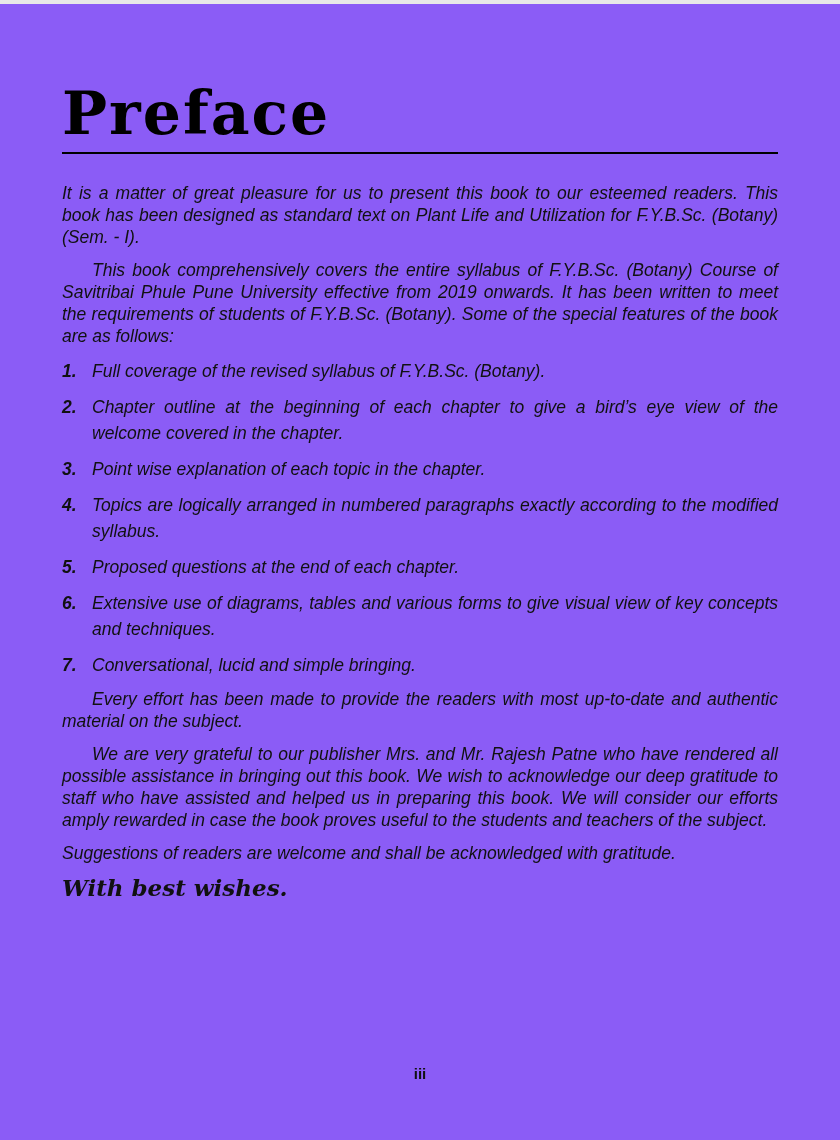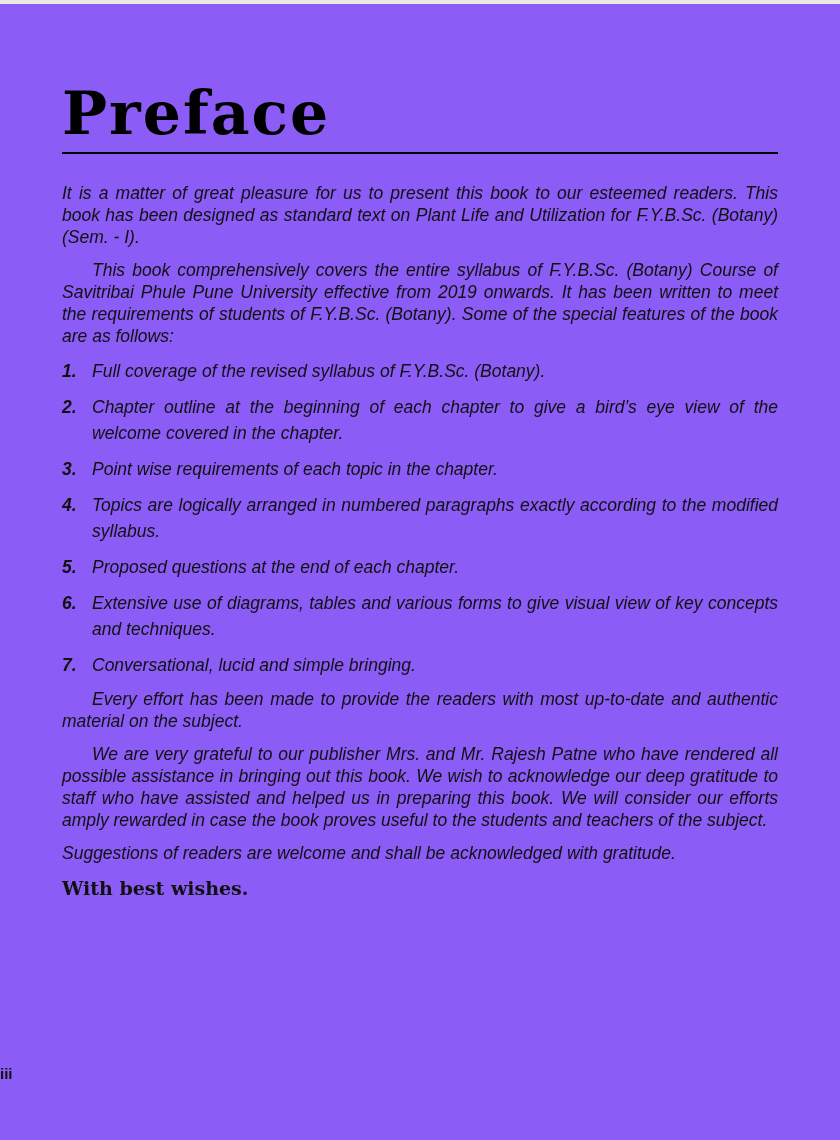--- a/index.html
+++ b/index.html
@@ -50,38 +50,39 @@
   .list-item .num {
     position: absolute;
     left: 0;
     top: 0;
     font-weight: bold;
     font-style: italic;
   }
   .closing {
     font-family: "DejaVu Serif", serif;
     font-weight: bold;
-    font-size: 19px;
+    font-style: italic;
+    font-size: 23px;
     line-height: 26px;
     margin: 0;
   }
   .byline {
     text-align: right;
     font-family: "Liberation Serif", serif;
     font-weight: bold;
     font-style: italic;
     font-size: 22px;
     margin-top: 34px;
   }
   .page-number {
     position: absolute;
     bottom: 62px;
     left: 0;
     width: 100%;
-    text-align: left;
+    text-align: center;
     font-weight: bold;
     font-size: 15px;
     color: #111;
   }
 </style>
 </head>
 <body>
 
 <div class="page">
 
@@ -95,21 +96,21 @@
     <div class="list-item">
       <span class="num">1.</span>
       <span>Full coverage of the revised syllabus of F.Y.B.Sc. (Botany).</span>
     </div>
     <div class="list-item">
       <span class="num">2.</span>
       <span>Chapter outline at the beginning of each chapter to give a bird’s eye view of the welcome covered in the chapter.</span>
     </div>
     <div class="list-item">
       <span class="num">3.</span>
-      <span>Point wise requirements of each topic in the chapter.</span>
+      <span>Point wise explanation of each topic in the chapter.</span>
     </div>
     <div class="list-item">
       <span class="num">4.</span>
       <span>Topics are logically arranged in numbered paragraphs exactly according to the modified syllabus.</span>
     </div>
     <div class="list-item">
       <span class="num">5.</span>
       <span>Proposed questions at the end of each chapter.</span>
     </div>
     <div class="list-item">

